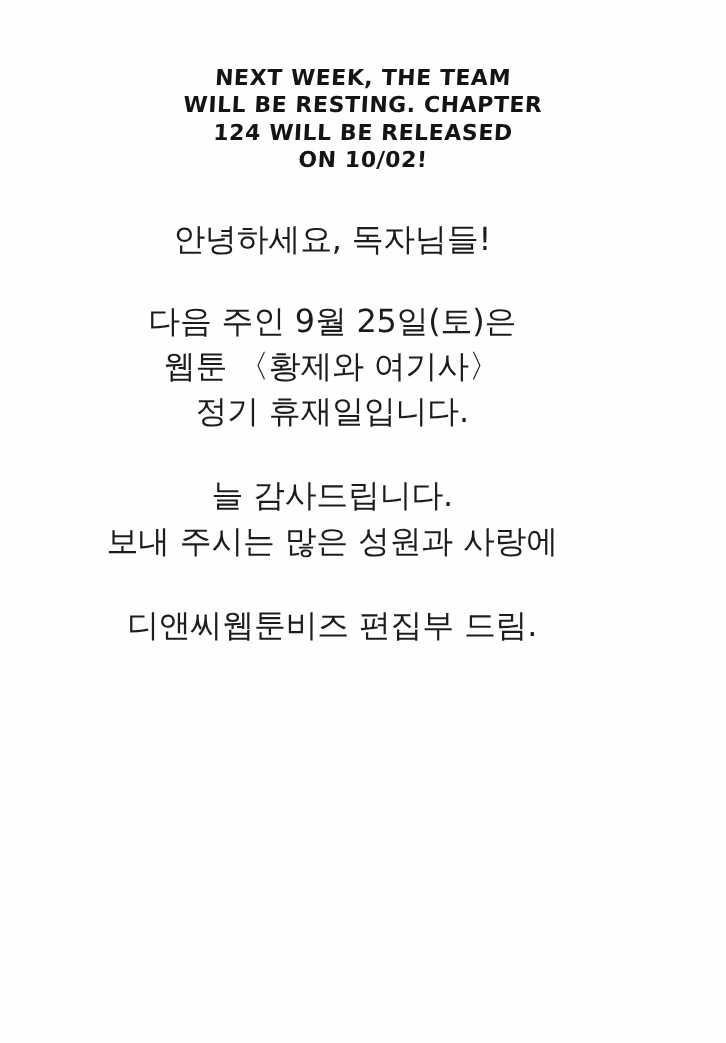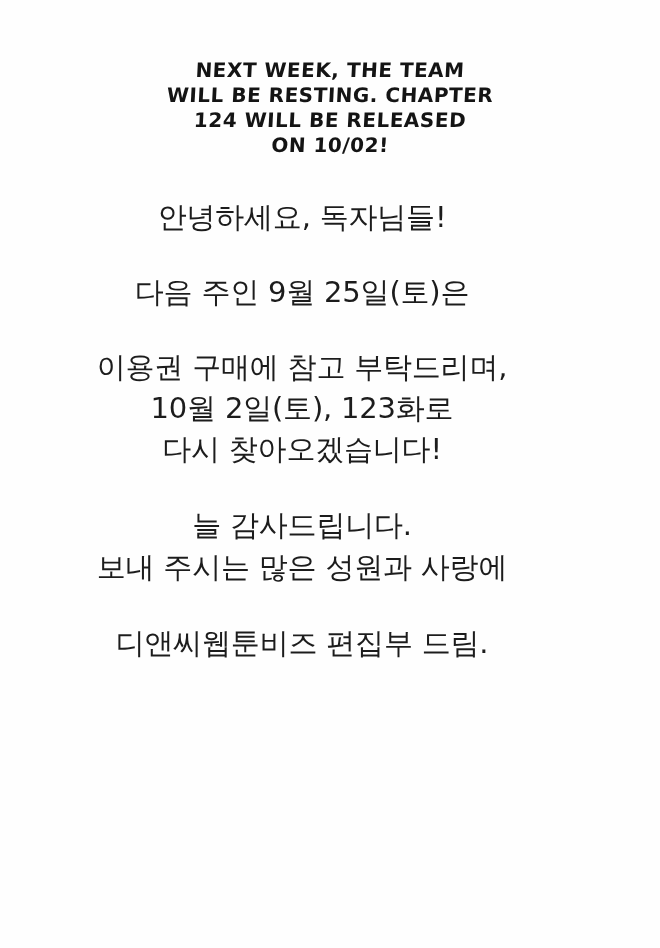--- a/index.html
+++ b/index.html
@@ -82,27 +82,24 @@
   </div>
 
   <div class="notice-ko">
 
     <div class="para">
       <div class="kline">안녕하세요, 독자님들!</div>
     </div>
 
     <div class="para tight">
       <div class="kline">다음 주인 9월 25일(토)은</div>
+      <div class="kline">웹툰 〈황제와 여기사〉</div>
+      <div class="kline">정기 휴재일입니다.</div>
     </div>
 
-    <div class="para tight">
-      <div class="kline">이용권 구매에 참고 부탁드리며,</div>
-      <div class="kline">10월 2일(토), 123화로</div>
-      <div class="kline">다시 찾아오겠습니다!</div>
-    </div>
 
     <div class="para">
       <div class="kline">늘 감사드립니다.</div>
       <div class="kline">보내 주시는 많은 성원과 사랑에</div>
     </div>
 
     <div class="para">
       <div class="kline">디앤씨웹툰비즈 편집부 드림.</div>
     </div>
 

